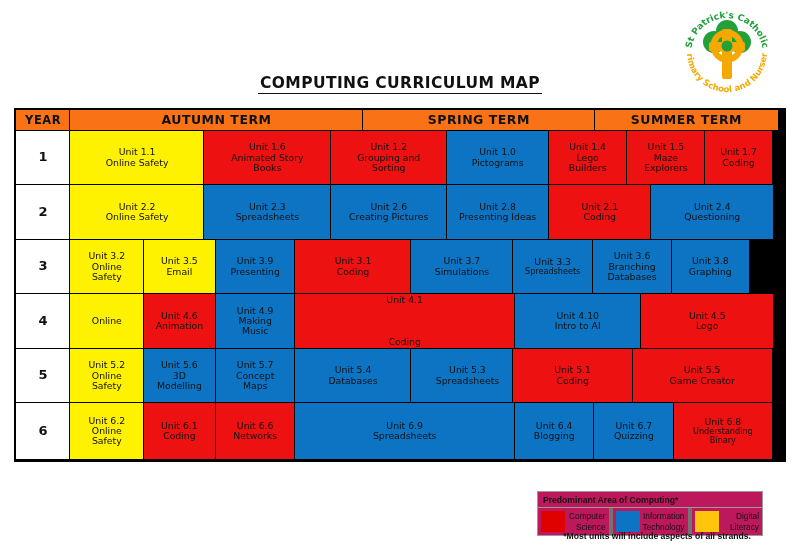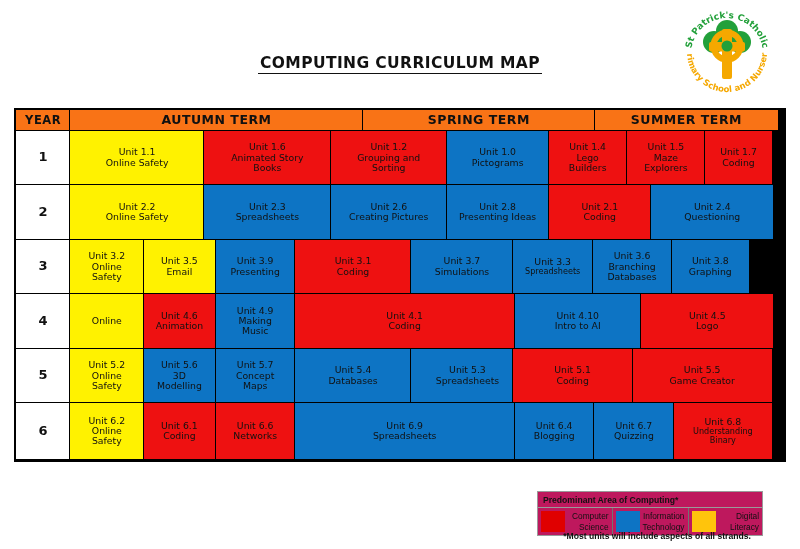--- a/index.html
+++ b/index.html
@@ -32,20 +32,21 @@
   }
   .title span {
     font-family: "DejaVu Sans", sans-serif;
     font-size: 15.5px;
     font-weight: 700;
     letter-spacing: 0.4px;
     color: #111111;
     border-bottom: 1.5px solid #111111;
     padding: 0 2px 1px 2px;
     display: inline-block;
+    margin-top: 20px;
   }
 
   
   .grid {
     position: absolute;
     left: 14px; top: 108px;
     width: 772px;
     border: 2px solid #000000;
     box-sizing: border-box;
     background: #000;
@@ -114,21 +115,21 @@
     color: #111;
     padding: 2.5px 4px 2.5px 5px;
     border-bottom: 1px solid #9a9a9a;
     font-family: "Liberation Sans", sans-serif;
   }
   .legend-items { display: flex; }
   .legend-item {
     display: flex;
     align-items: stretch;
     flex: 1;
-    border-right: 1px solid #737373;
+    border-right: 4px solid #737373;
     padding: 3px 3px 3px 3px;
     box-sizing: border-box;
   }
   .legend-item:last-child { border-right: none; }
   .swatch {
     width: 24px;
     min-width: 24px;
     height: 21px;
     align-self: center;
   }
@@ -309,21 +310,21 @@
           </div>
           <div class="cell red" style="width: 9.55325%;">
             <span class="ln">Unit 4.6</span>
             <span class="ln">Animation</span>
           </div>
           <div class="cell blue" style="width: 10.5735%;">
             <span class="ln">Unit 4.9</span>
             <span class="ln">Making</span>
             <span class="ln">Music</span>
           </div>
-          <div class="cell red" style="width: 28.7525%;">
+          <div class="cell red" style="width: 28.7525%; justify-content: space-between;">
             <span class="ln">Unit 4.1</span>
             <span class="ln">Coding</span>
           </div>
           <div class="cell blue" style="width: 16.695%;">
             <span class="ln">Unit 4.10</span>
             <span class="ln">Intro to AI</span>
           </div>
           <div class="cell red" style="width: 17.437%;">
             <span class="ln">Unit 4.5</span>
             <span class="ln">Logo</span>

